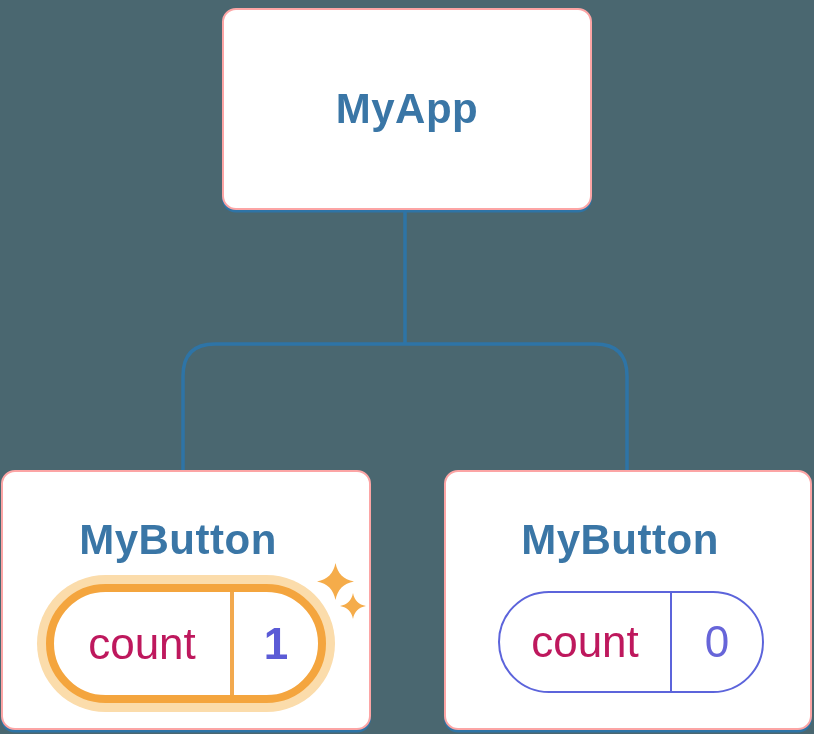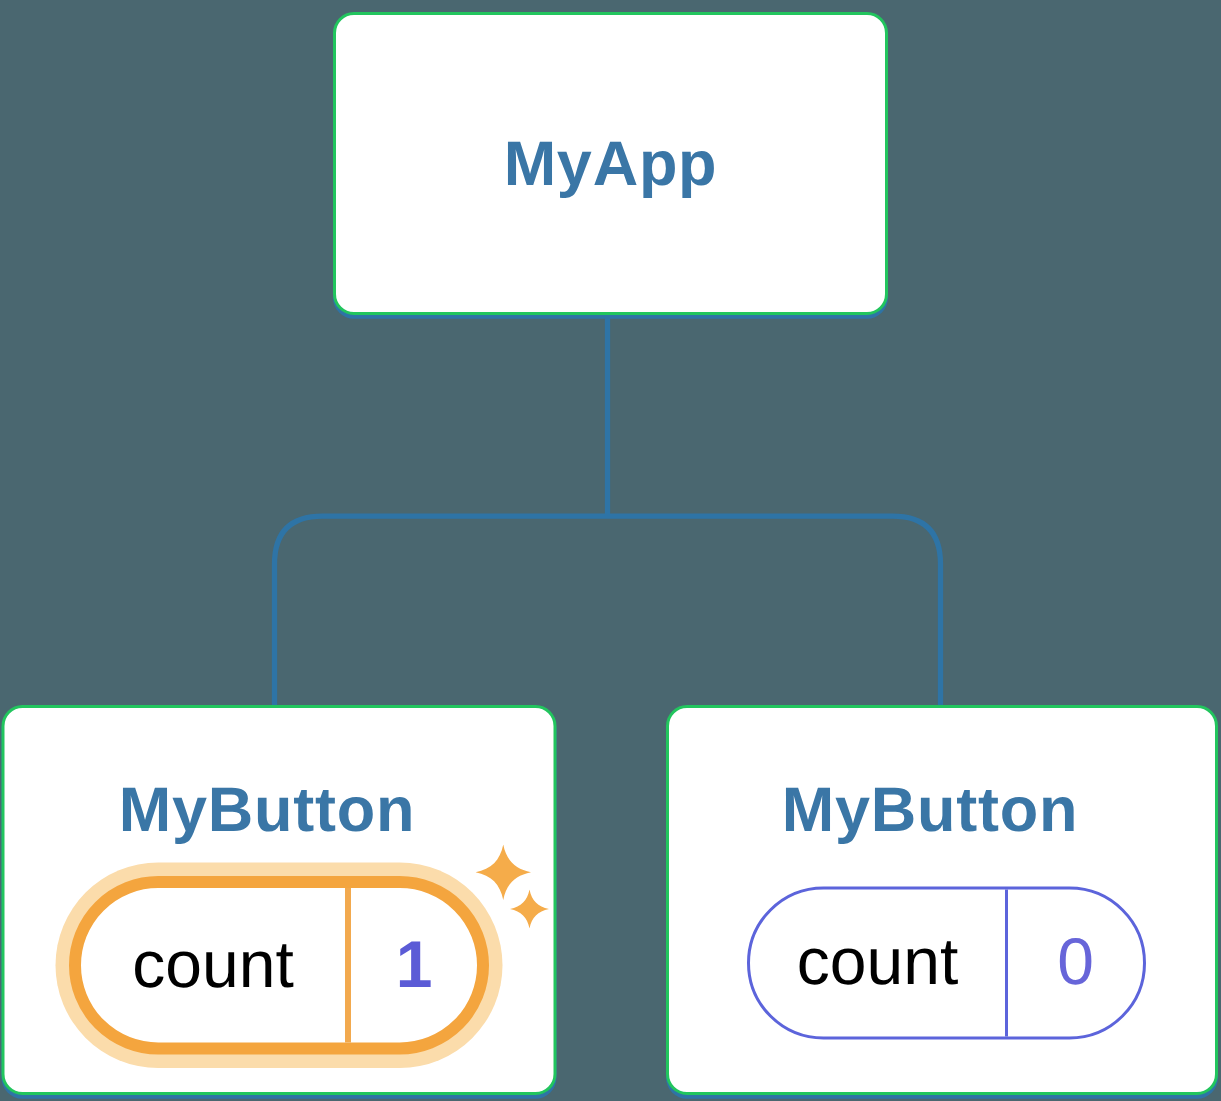--- a/index.html
+++ b/index.html
@@ -21,21 +21,21 @@
     width: 814px; height: 734px;
   }
   .connectors path {
     stroke: #2E74A6;
     stroke-width: 3.5;
     fill: none;
   }
   .card {
     position: absolute;
     background: #ffffff;
-    border: 2px solid #22c55e;
+    border: 2px solid #fca5a5;
     border-radius: 14px;
     box-shadow: 0 2.5px 0 0 #2E74A6;
     box-sizing: border-box;
   }
   .root-card {
     left: 222px; top: 8px;
     width: 370px; height: 202px;
     display: flex; align-items: center; justify-content: center;
   }
   .card-title {
@@ -83,21 +83,21 @@
     justify-content: center;
   }
   .pill-highlighted .pill-section-label { width: 176px; }
   .pill-highlighted .pill-section-value { flex: 1; }
   .pill-normal .pill-section-label { width: 170px; }
   .pill-normal .pill-section-value { flex: 1; }
   .pill-divider { width: 3px; }
   .divider-orange { background: #F2A94E; width: 4px; }
   .divider-purple { background: #5C64DB; width: 2px; }
   .pill-label {
-    color: #000000;
+    color: #be185d;
     font-size: 44px;
   }
   .pill-value {
     color: #6765D9;
     font-size: 44px;
   }
   .pill-value-bold {
     color: #5B5BD6;
     font-weight: bold;
   }

